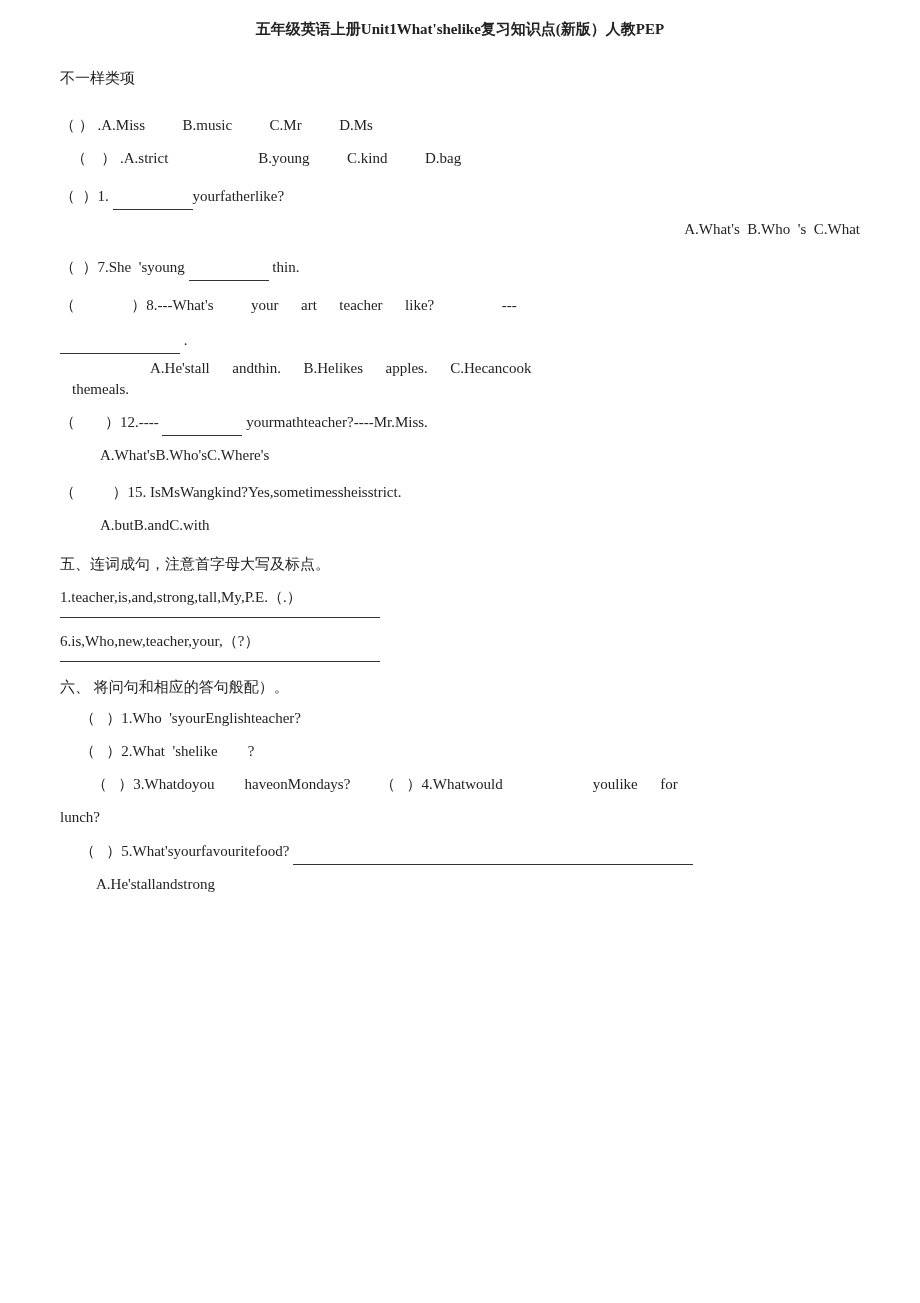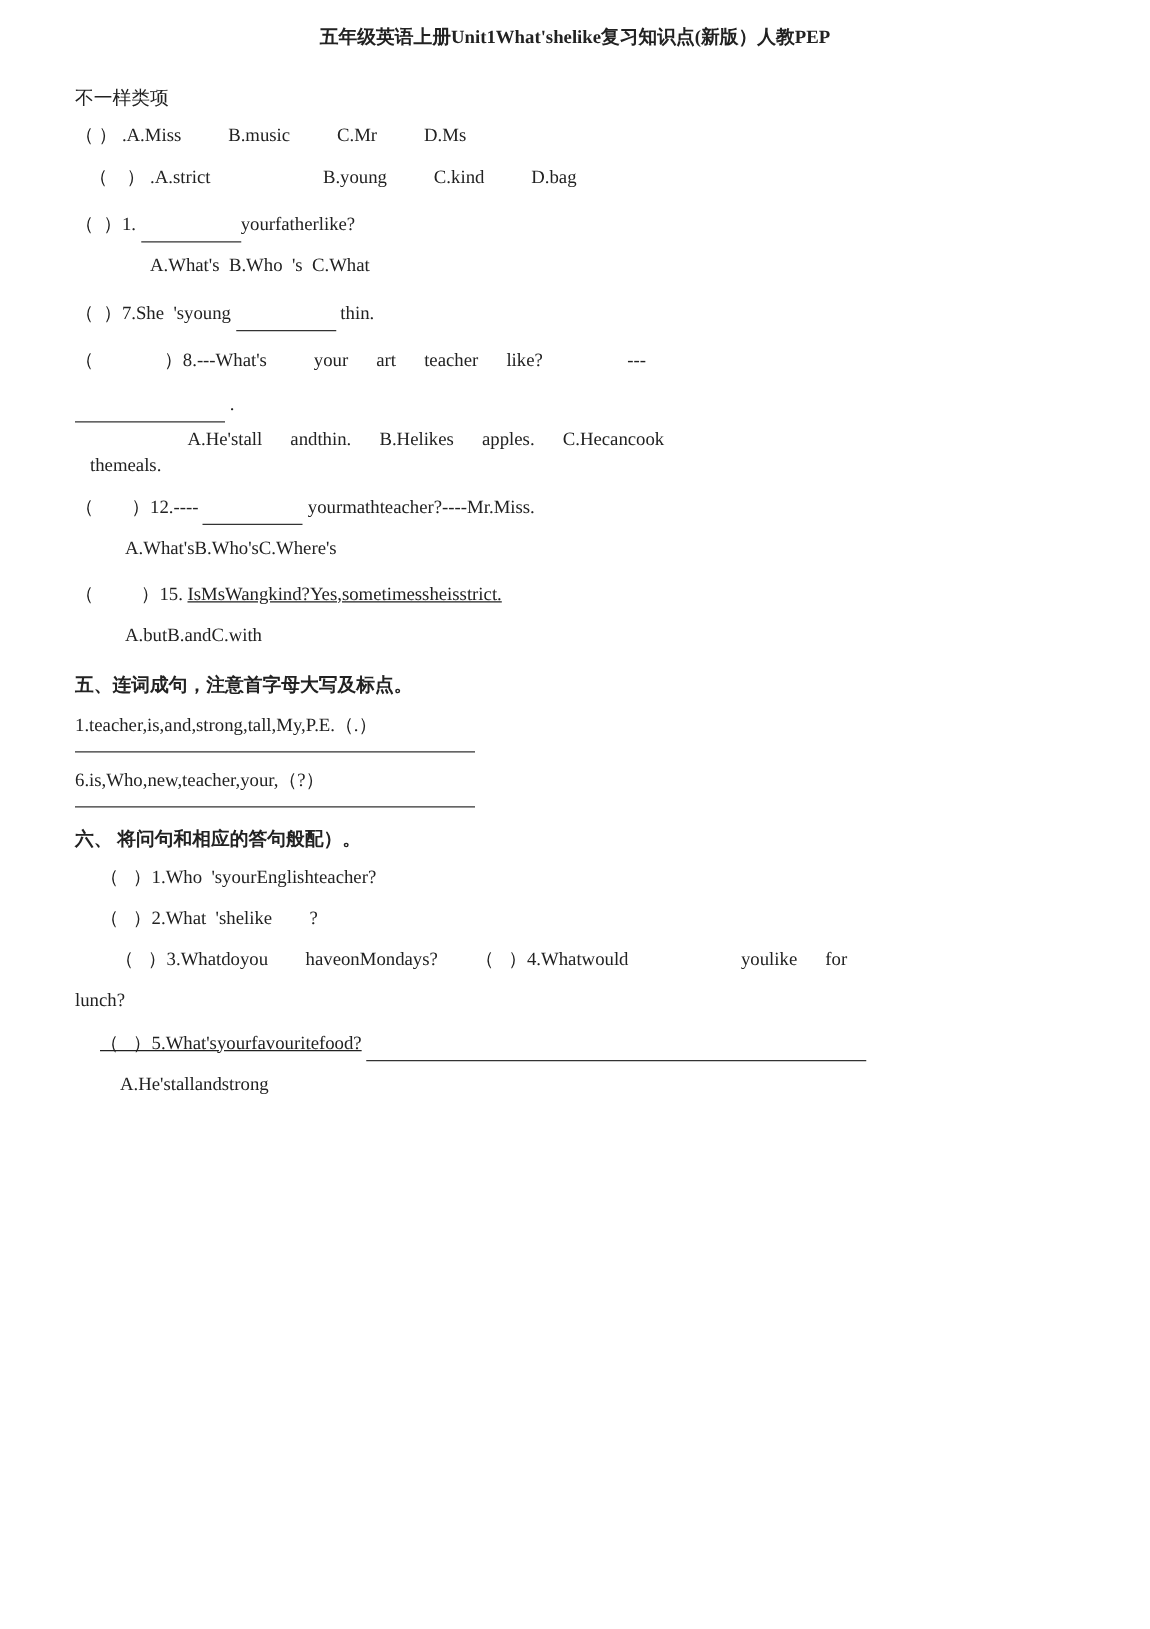--- a/index.html
+++ b/index.html
@@ -18,58 +18,58 @@
     }
     .page-title {
       text-align: center;
       font-size: 15px;
       margin-bottom: 30px;
       font-family: "SimHei", "黑体", serif;
       font-weight: bold;
     }
     .section-header {
       font-size: 15px;
-      margin: 18px 0 8px 0;
+      margin: 18px 0 24px 0;
       font-weight: normal;
     }
     .question-row {
       margin: 6px 0;
       line-height: 1.8;
     }
     .indent1 { margin-left: 20px; }
     .indent2 { margin-left: 36px; }
     .underline {
-      text-decoration: underline;
     }
     .blank {
       display: inline-block;
       border-bottom: 1px solid #333;
       min-width: 80px;
       vertical-align: bottom;
     }
     .options-row {
       margin: 4px 0 4px 60px;
       line-height: 1.8;
+      text-align: right;
     }
     .options-row2 {
       margin: 4px 0 4px 40px;
       line-height: 1.8;
     }
     .q-block {
       margin: 10px 0;
     }
     .answer-line {
       display: block;
       border-bottom: 1px solid #333;
       width: 320px;
       margin: 6px 0;
     }
     .section-title {
       font-size: 15px;
-      font-weight: bold;
+      font-weight: normal;
       margin: 16px 0 8px 0;
     }
     .wrap-row {
       line-height: 1.9;
       margin: 4px 0;
     }
   </style>
 </head>
 <body>
 

